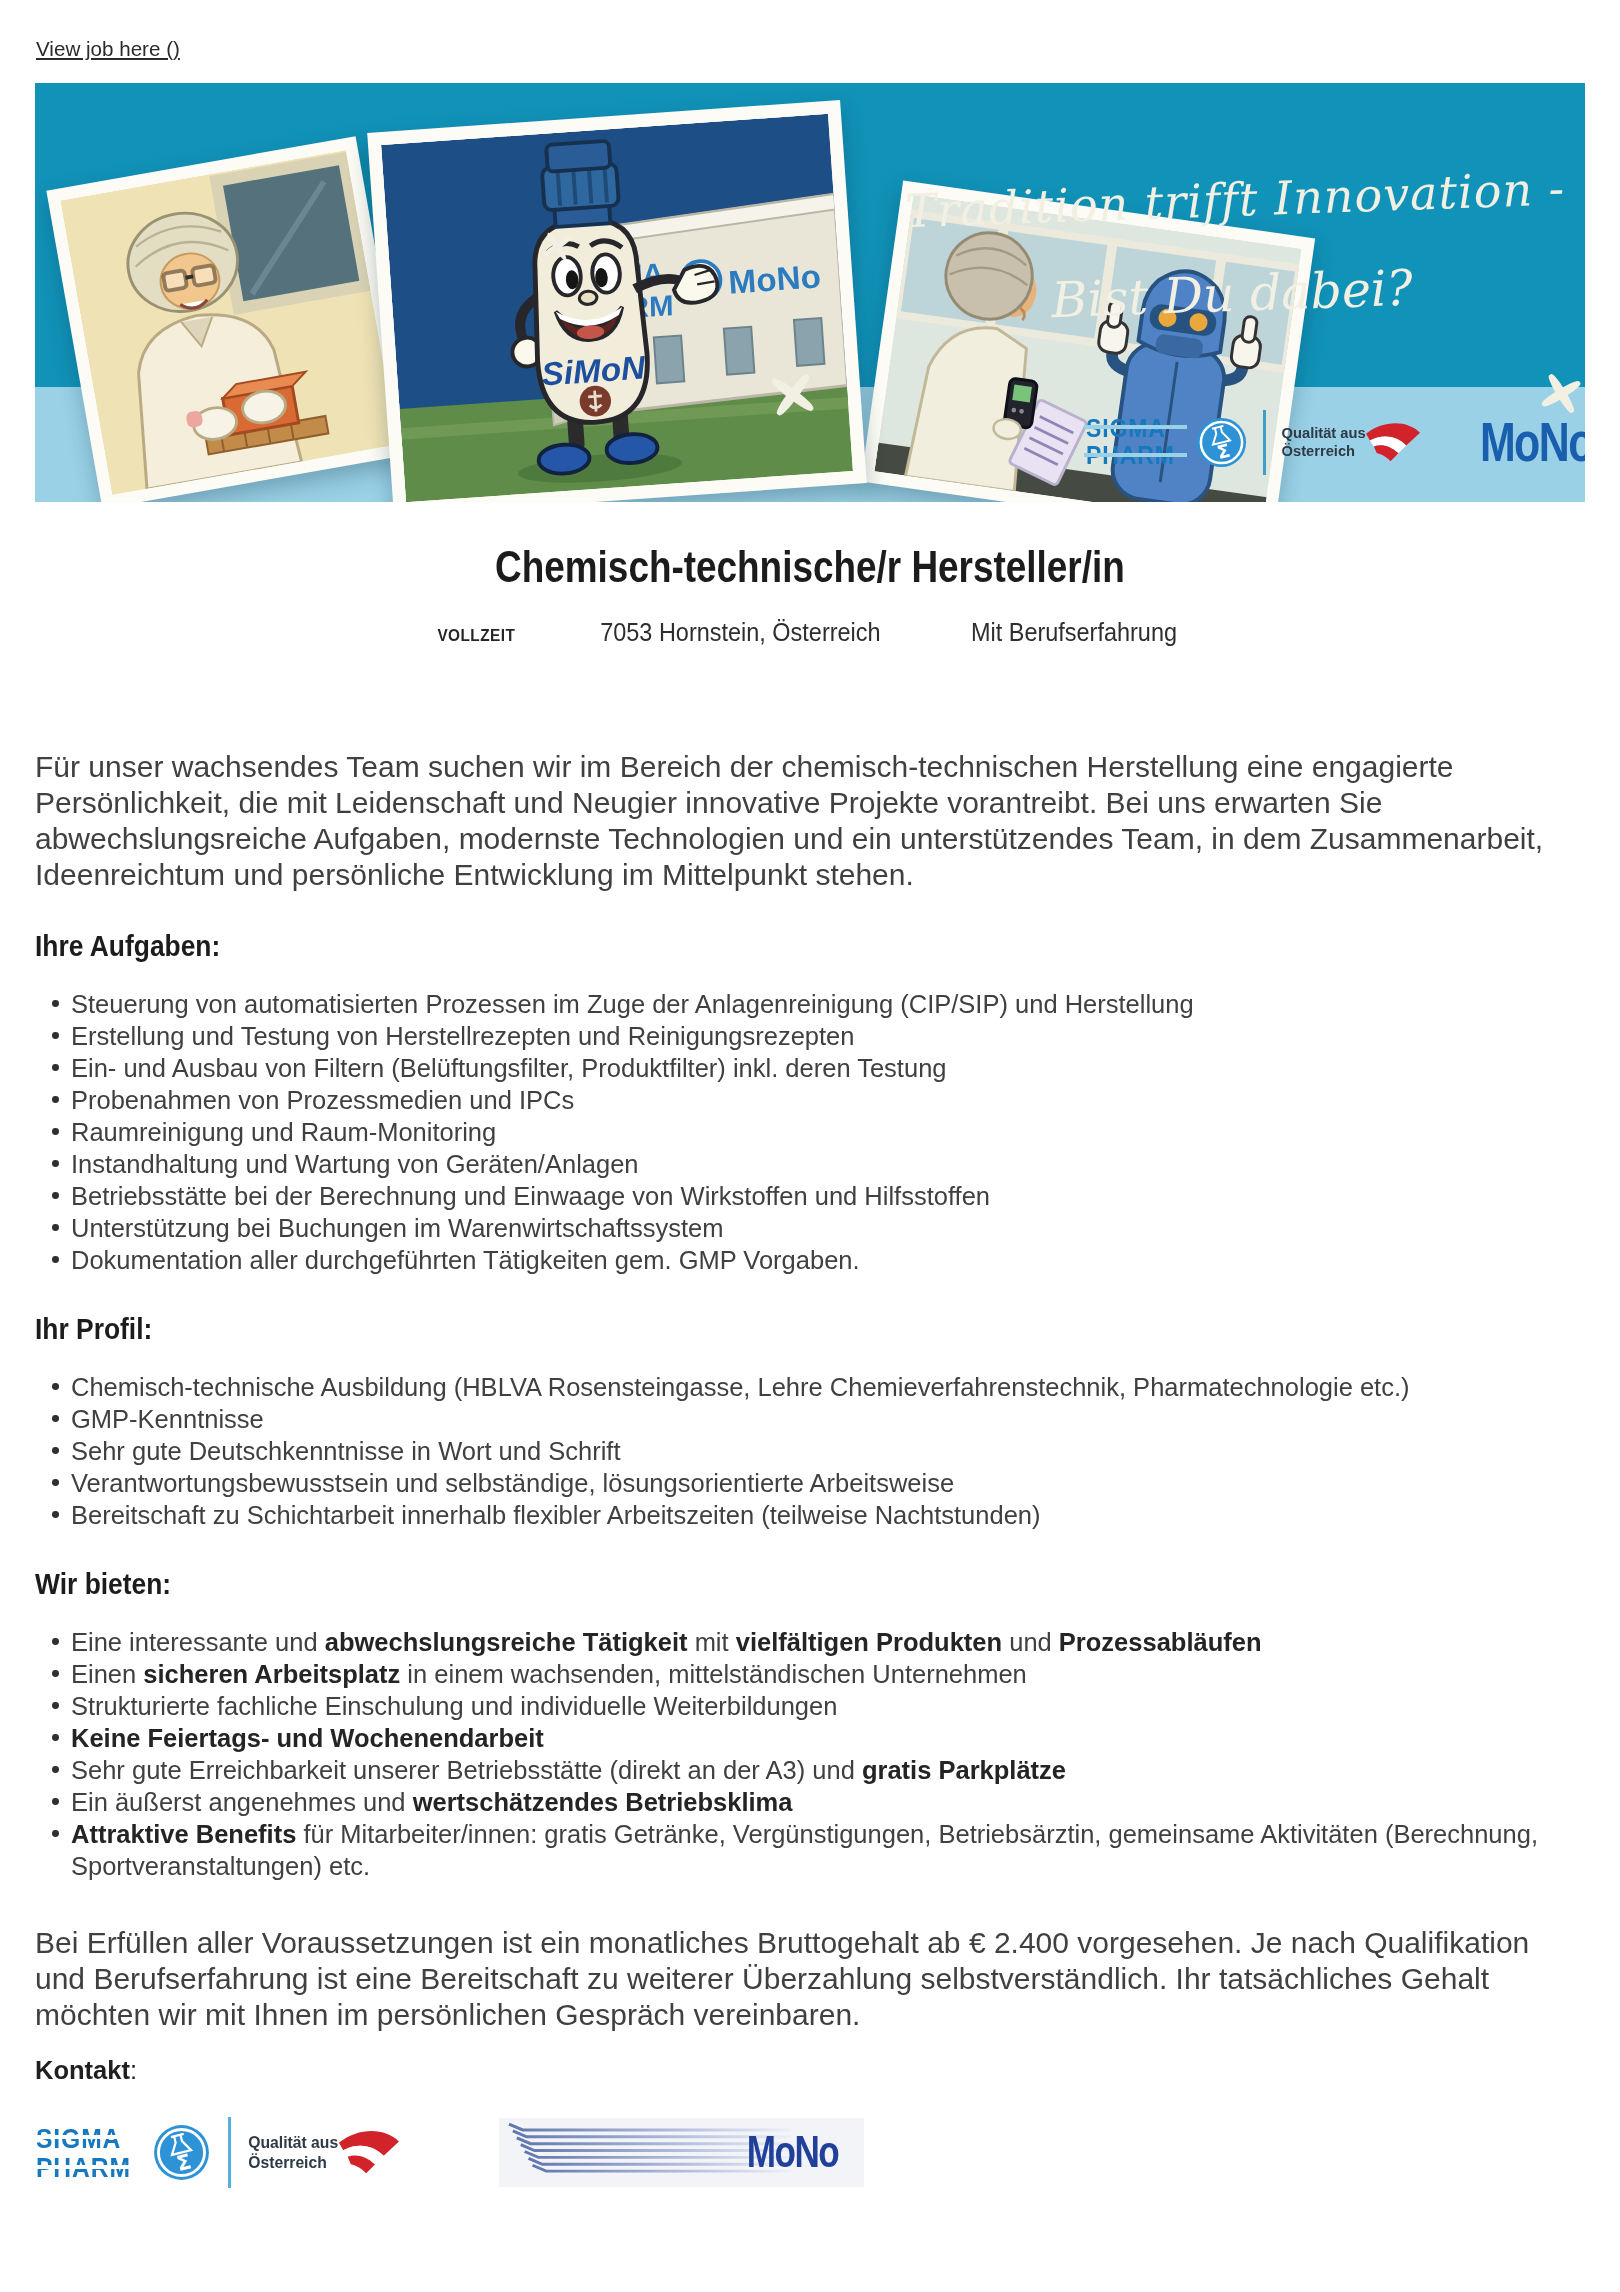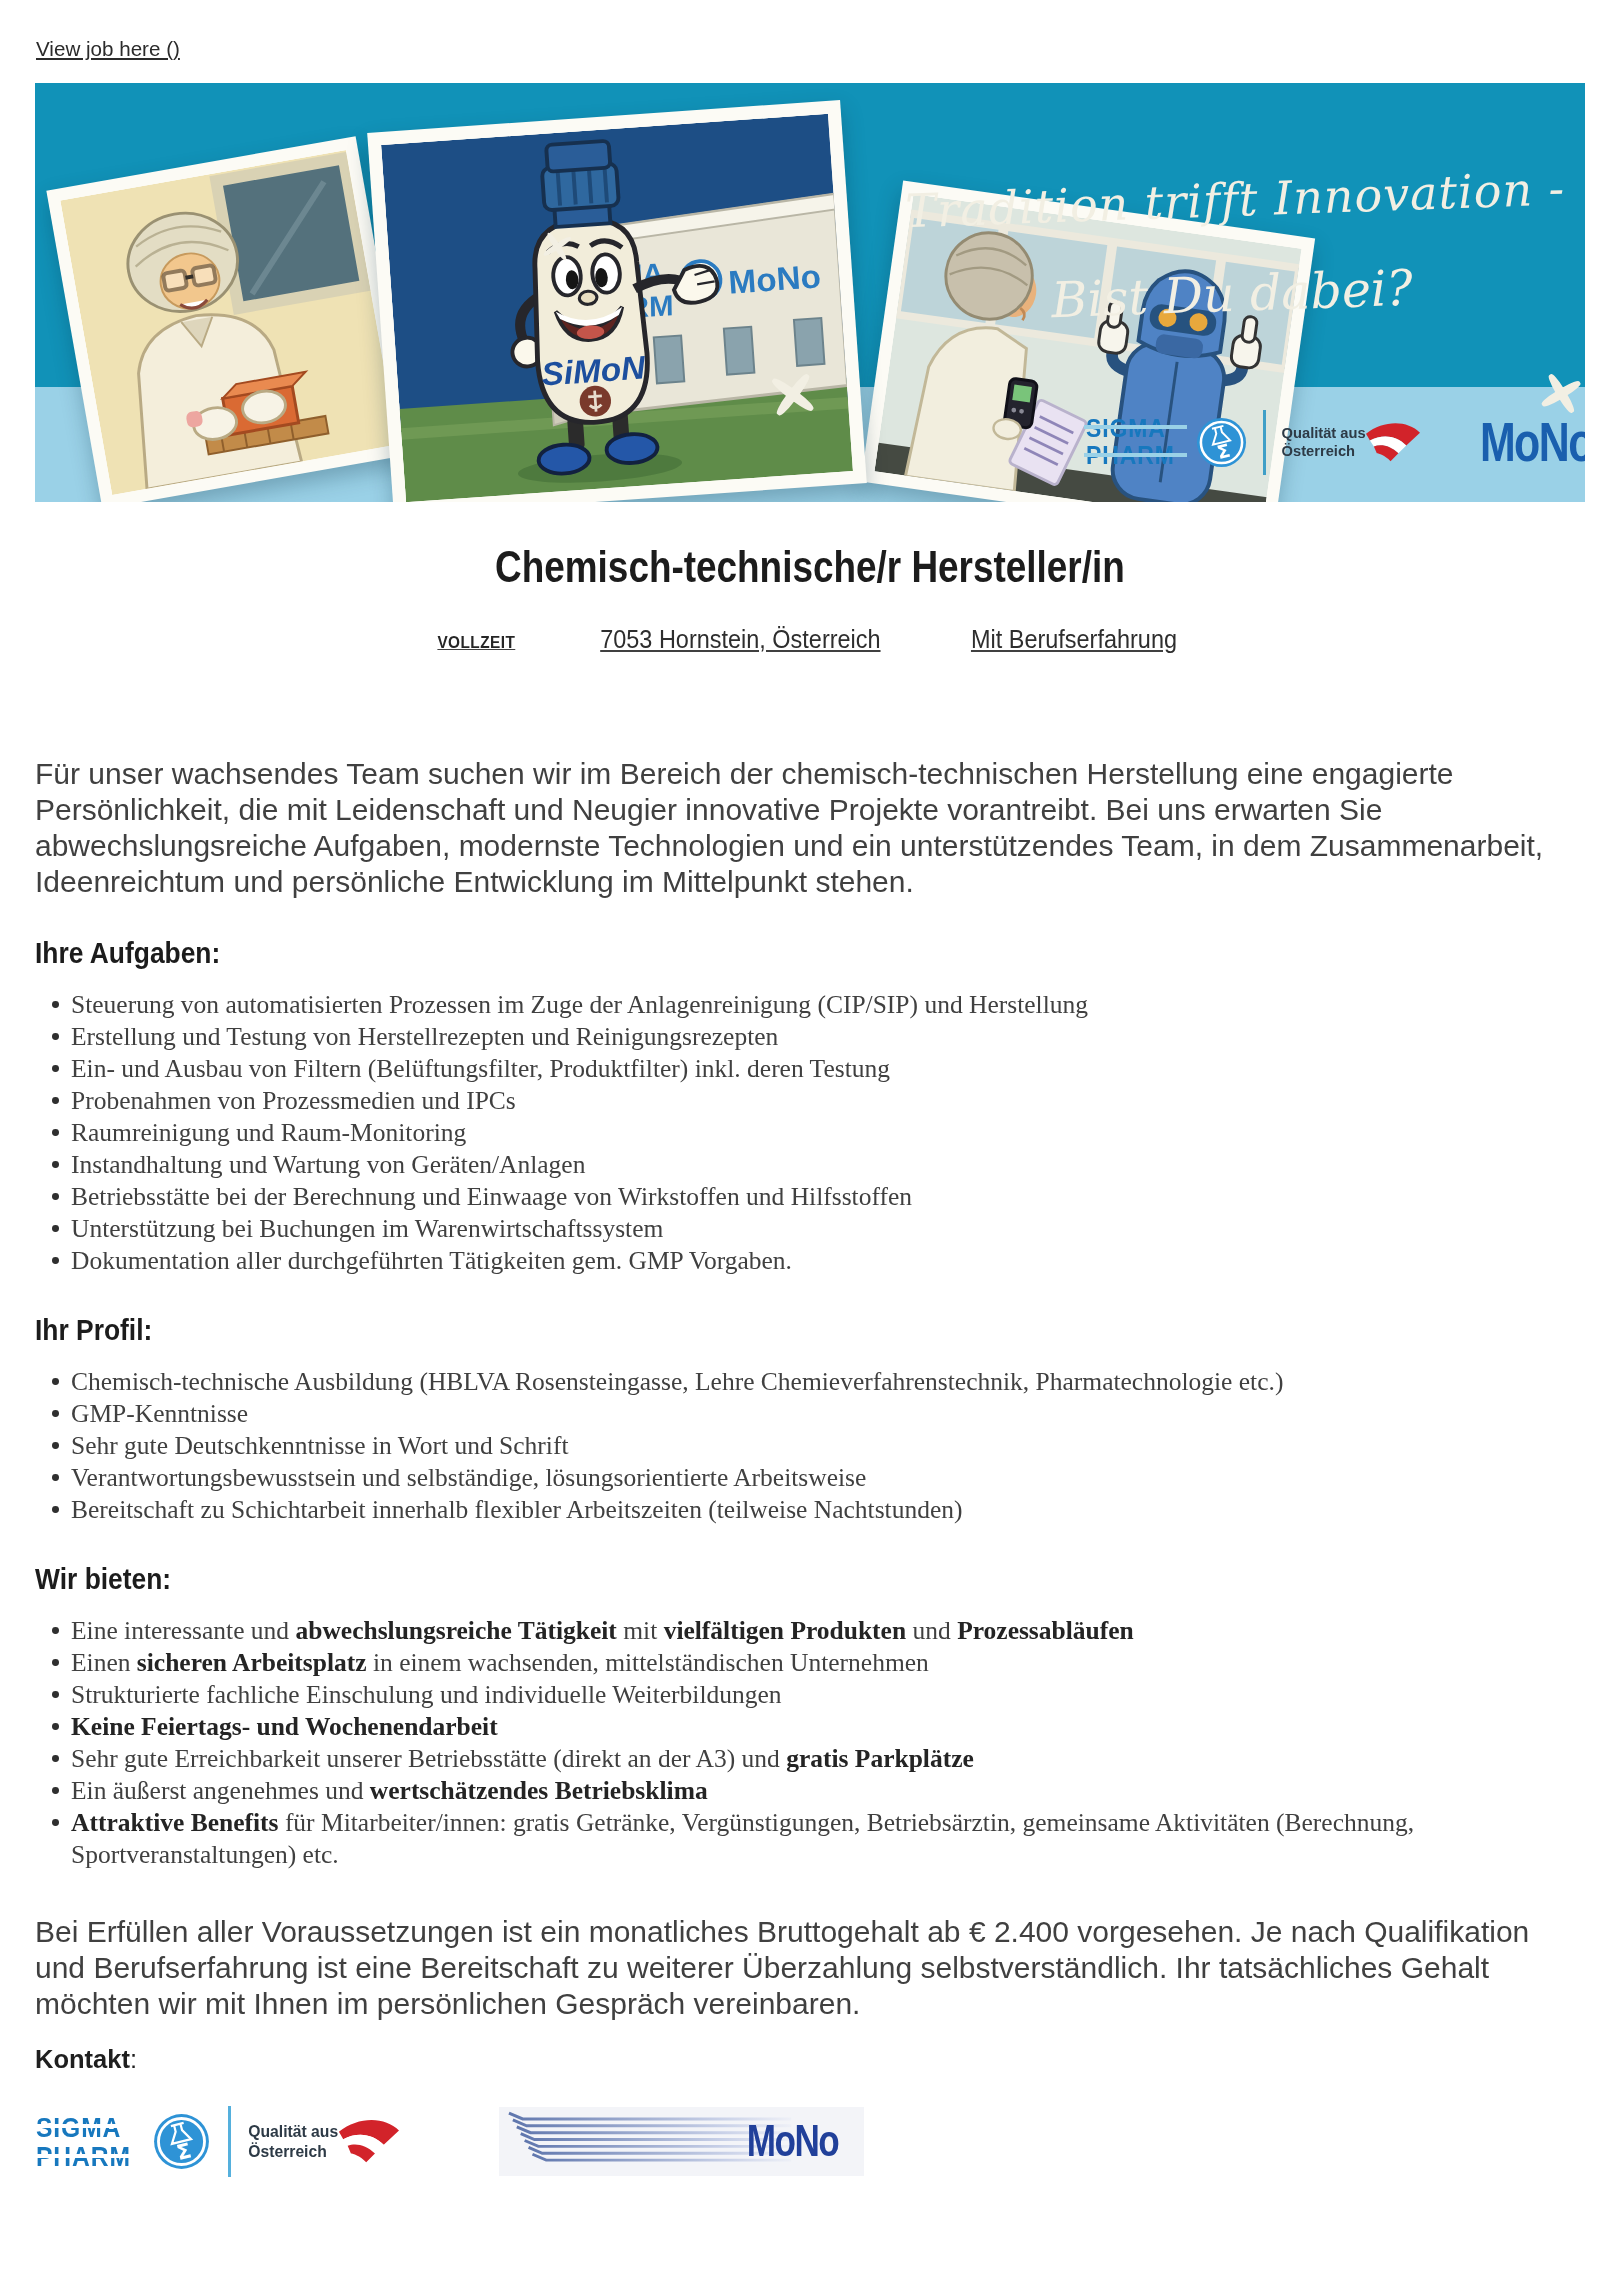--- a/index.html
+++ b/index.html
@@ -68,32 +68,32 @@
   .brand-row .quality-block{font-size:14.7px;}
   .ribbon-svg{flex:none;margin-left:-3.9px;}
   .mono-word{flex:none;font-weight:800;letter-spacing:-2px;transform:scaleX(.78);transform-origin:center;}
   .brand-row .mono-word{color:var(--mono-banner);font-size:55px;margin-left:39px;}
   
   .title-section{text-align:center;margin-top:39px;}
   .job-title{
     display:inline-block;font-size:45px;line-height:51px;font-weight:800;color:var(--heading-color);
     transform:scaleX(.82);transform-origin:center;letter-spacing:0;
   }
-  .meta-row{display:flex;justify-content:center;align-items:baseline;gap:69px;margin-top:33px;text-decoration:underline;}
+  .meta-row{display:flex;justify-content:center;align-items:baseline;gap:69px;margin-top:26px;}
   .meta-item{display:inline-block;font-size:25.5px;color:#2e2e2e;transform:scaleX(.92);transform-origin:center;}
   .meta-item.small{font-size:16.7px;letter-spacing:0.5px;font-weight:600;color:#262626;}
   
   .content{margin:0 35px;}
   .para{font-size:30px;line-height:36px;color:var(--text-color);}
   .intro{margin-top:102px;}
   h2.sec-heading{
     margin-top:33px;font-size:30px;line-height:39px;font-weight:800;color:var(--heading-color);
   }
   h2.sec-heading>span{display:inline-block;transform:scaleX(.88);transform-origin:left center;}
-  ul.bullet-list{list-style:none;margin-top:17px;font-family:Liberation Serif, serif;}
+  ul.bullet-list{list-style:none;margin-top:23px;}
   ul.bullet-list li{
     position:relative;padding-left:36px;font-size:25.5px;line-height:32px;color:var(--text-color);
   }
   ul.bullet-list li::before{
     content:"";position:absolute;left:16.7px;top:12.7px;width:6.9px;height:6.9px;border-radius:50%;background:#2f2f2f;
   }
   ul.bullet-list strong{font-weight:700;color:#242424;}
   .salary{margin-top:43px;}
   .contact-line{margin-top:21.6px;font-size:25.5px;line-height:32px;color:#1f1f1f;}
   .contact-line .lbl{font-weight:800;}

